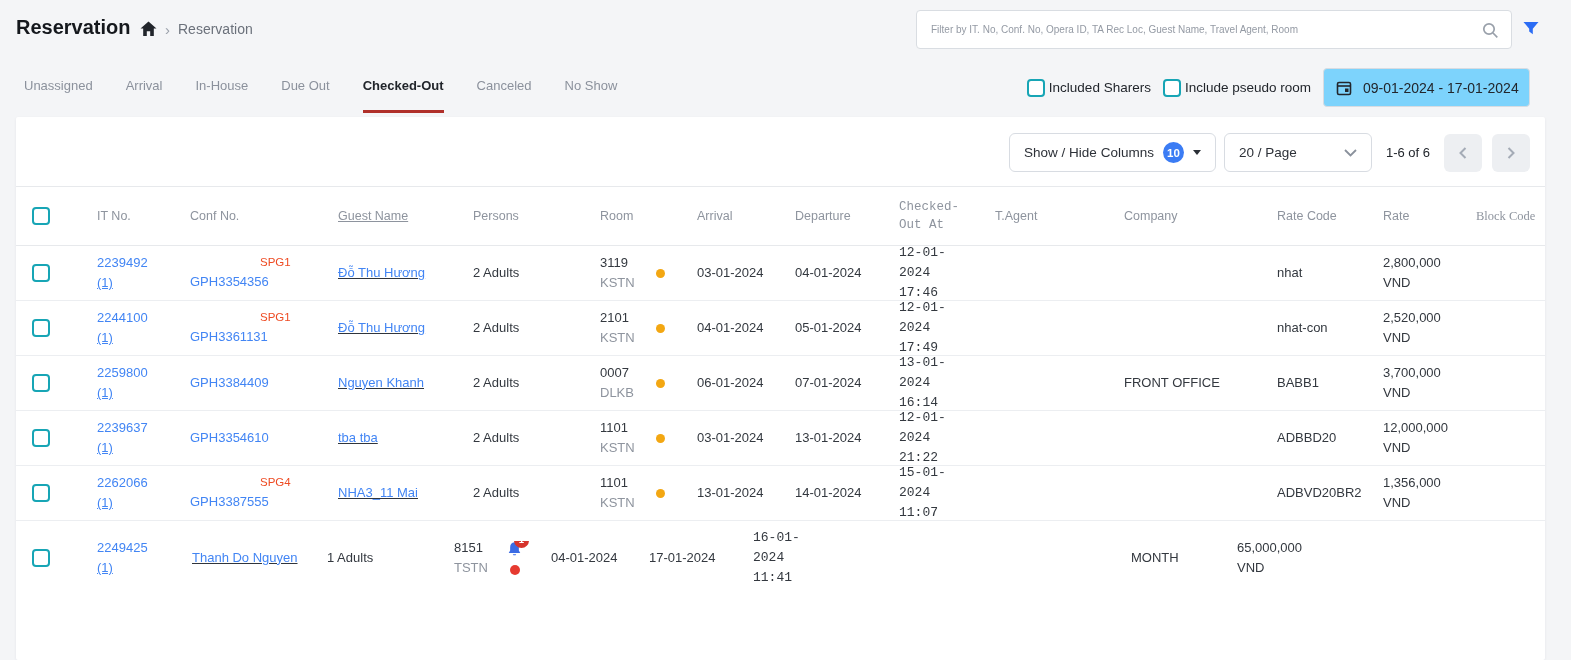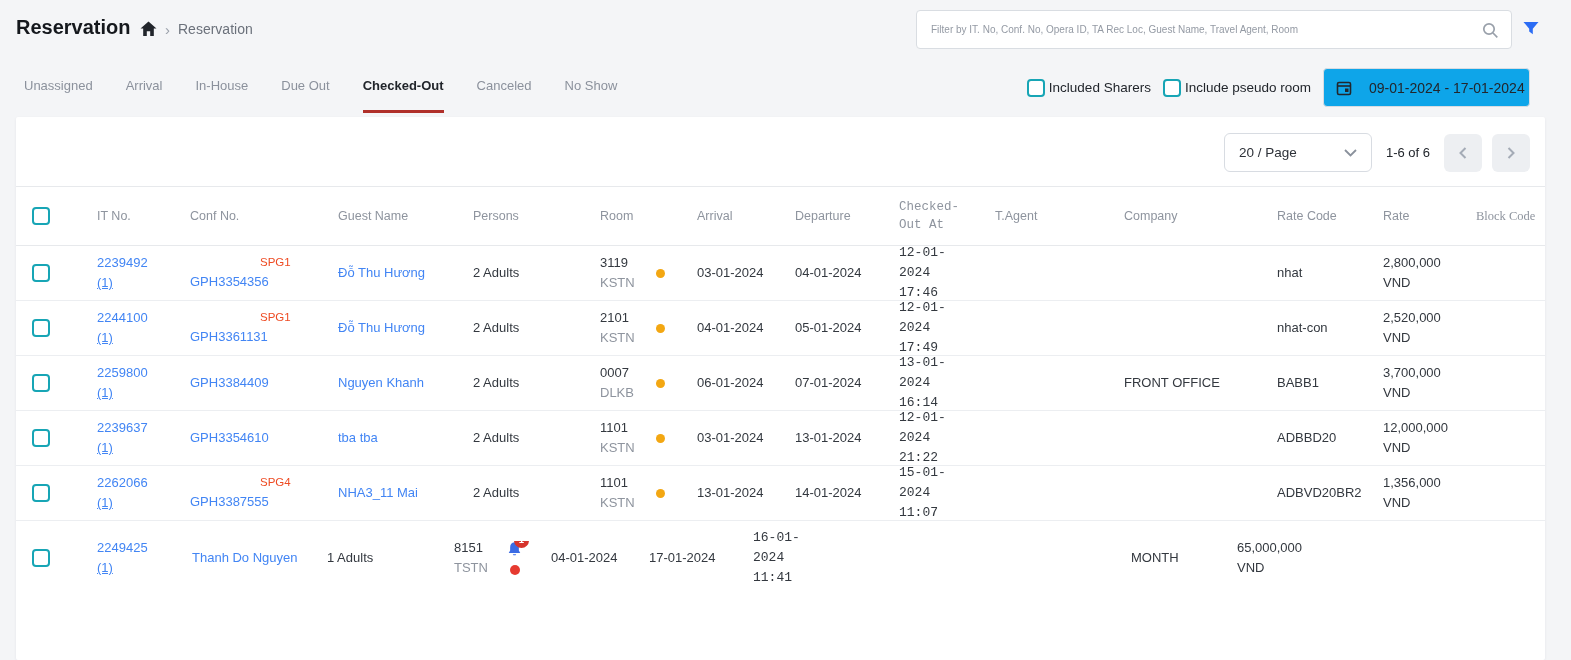--- a/index.html
+++ b/index.html
@@ -31,22 +31,22 @@
   .tabs { position:absolute; left:24px; top:78px; display:flex; gap:33px;justify-content:space-between; }
   .tab { color:#8b919c; font-size:13px; padding-bottom:17px; cursor:pointer; }
   .tab.active { color:#21252b; font-weight:700; border-bottom:3px solid #b0302a; }
   .filter-opts { position:absolute; top:68px; right:41px; height:39px; display:flex; align-items:center; gap:12px; }
   .chk-group { display:flex; align-items:center; gap:4px; cursor:pointer; }
   .cb {
     display:inline-block; width:18px; height:18px; border:2px solid #17a5b5; border-radius:4px; background:#fff; flex:none;
   }
   .chk-label { color:#22262c; font-size:13.5px; }
   .datebox {
-    height:39px; width:207px; background:#0ea5e9; border:1px solid #d8dce2; border-radius:4px;
-    display:flex; align-items:center; gap:17px; padding:0 12px; cursor:pointer;
+    height:39px; width:207px; background:#7dd3fc; border:1px solid #d8dce2; border-radius:4px;
+    display:flex; align-items:center; gap:11px; padding:0 12px; cursor:pointer;
   }
   .date-txt { font-size:14px; color:#22262c; white-space:nowrap; }
   
   .card {
     position:absolute; left:16px; top:117px; width:1529px; height:543px;
     background:#fff; border-radius:2px; box-shadow:0 1px 3px rgba(20,30,50,.07);
   }
   .toolbar { position:absolute; top:16px; right:15px; display:flex; align-items:center; }
   .btn-columns {
     height:39px; background:#fff; border:1px solid #d8dce2; border-radius:6px;
@@ -75,21 +75,21 @@
     border-top:1px solid #e7e9ec; border-bottom:1px solid #e7e9ec;
     color:#8e949e; font-size:12.5px;
   }
   .trow { height:55px; display:flex; align-items:center; border-bottom:1px solid #eceef1; }
   .trow:last-child { height:74px; border-bottom:none; }
   .c { flex:none; display:flex; flex-direction:column; justify-content:center; line-height:1.55; overflow:hidden; }
   .thead .c { line-height:1.45; }
   .c-check { width:65px; padding-left:16px; }
   .c-itno { width:96px; padding-left:16px; }
   .c-conf { width:146px; padding-left:13px; }
-  .c-guest { width:134px; padding-left:15px; }
+  .c-guest { width:134px; padding-left:15px;text-decoration:underline; }
   .c-persons { width:126px; padding-left:16px; }
   .c-room { width:57px; padding-left:17px; }
   .c-dot { width:41px; align-items:center; }
   .c-arrival { width:98px; padding-left:16px; }
   .c-departure { width:104px; padding-left:16px; }
   .c-checkedout { width:96px; padding-left:16px; padding-right:10px;font-family:Liberation Mono, monospace; }
   .c-tagent { width:129px; padding-left:16px; }
   .c-company { width:153px; padding-left:16px; }
   .c-ratecode { width:106px; padding-left:16px; }
   .c-rate { width:93px; padding-left:16px; }
@@ -166,20 +166,25 @@
         <rect x="9" y="8.5" width="3.5" height="3.5" fill="#22262c"></rect>
       </svg>
     </span>
     <span class="date-txt">09-01-2024 - 17-01-2024</span>
   </div>
 </div>
 
 <div class="card">
 
   <div class="toolbar">
+    <div class="btn-columns">
+      <span>Show / Hide Columns</span>
+      <span class="count-badge">10</span>
+      <span class="caret-down"></span>
+    </div>
     <div class="btn-pagesize">
       <span>20 / Page</span>
       <span style="display:flex;">
         <svg width="13" height="8" viewBox="0 0 13 8" fill="none" stroke="#8a919c" stroke-width="1.8">
             <polyline points="1,1 6.5,6.5 12,1"></polyline>
           </svg>
       </span>
     </div>
     <span class="range-lbl">1-6 of 6</span>
     <button class="pg-btn">

